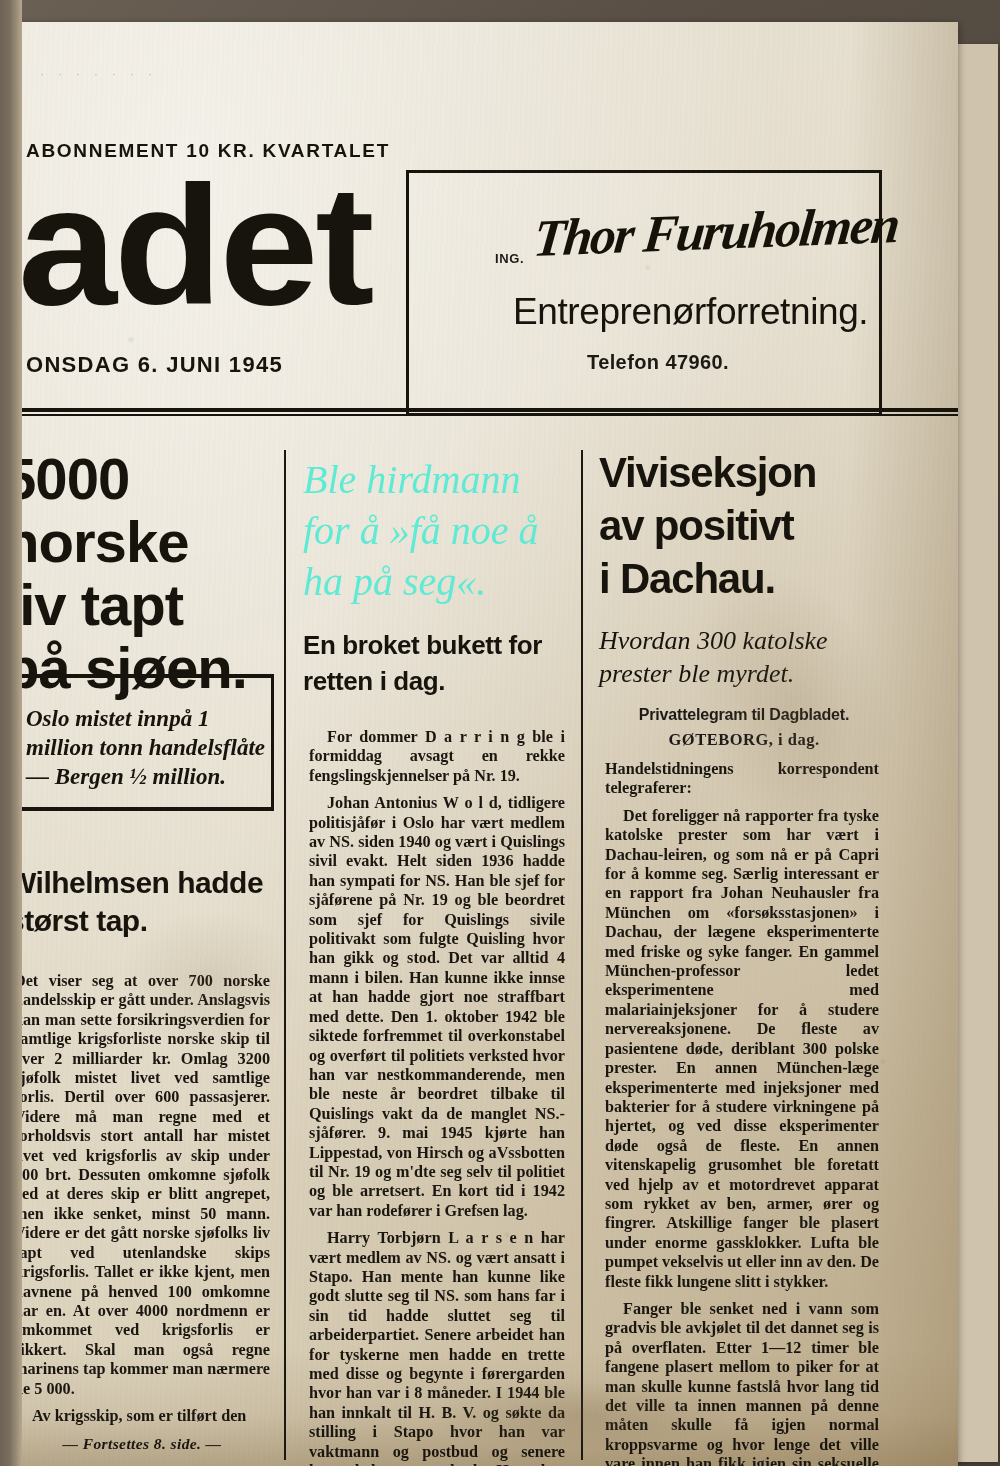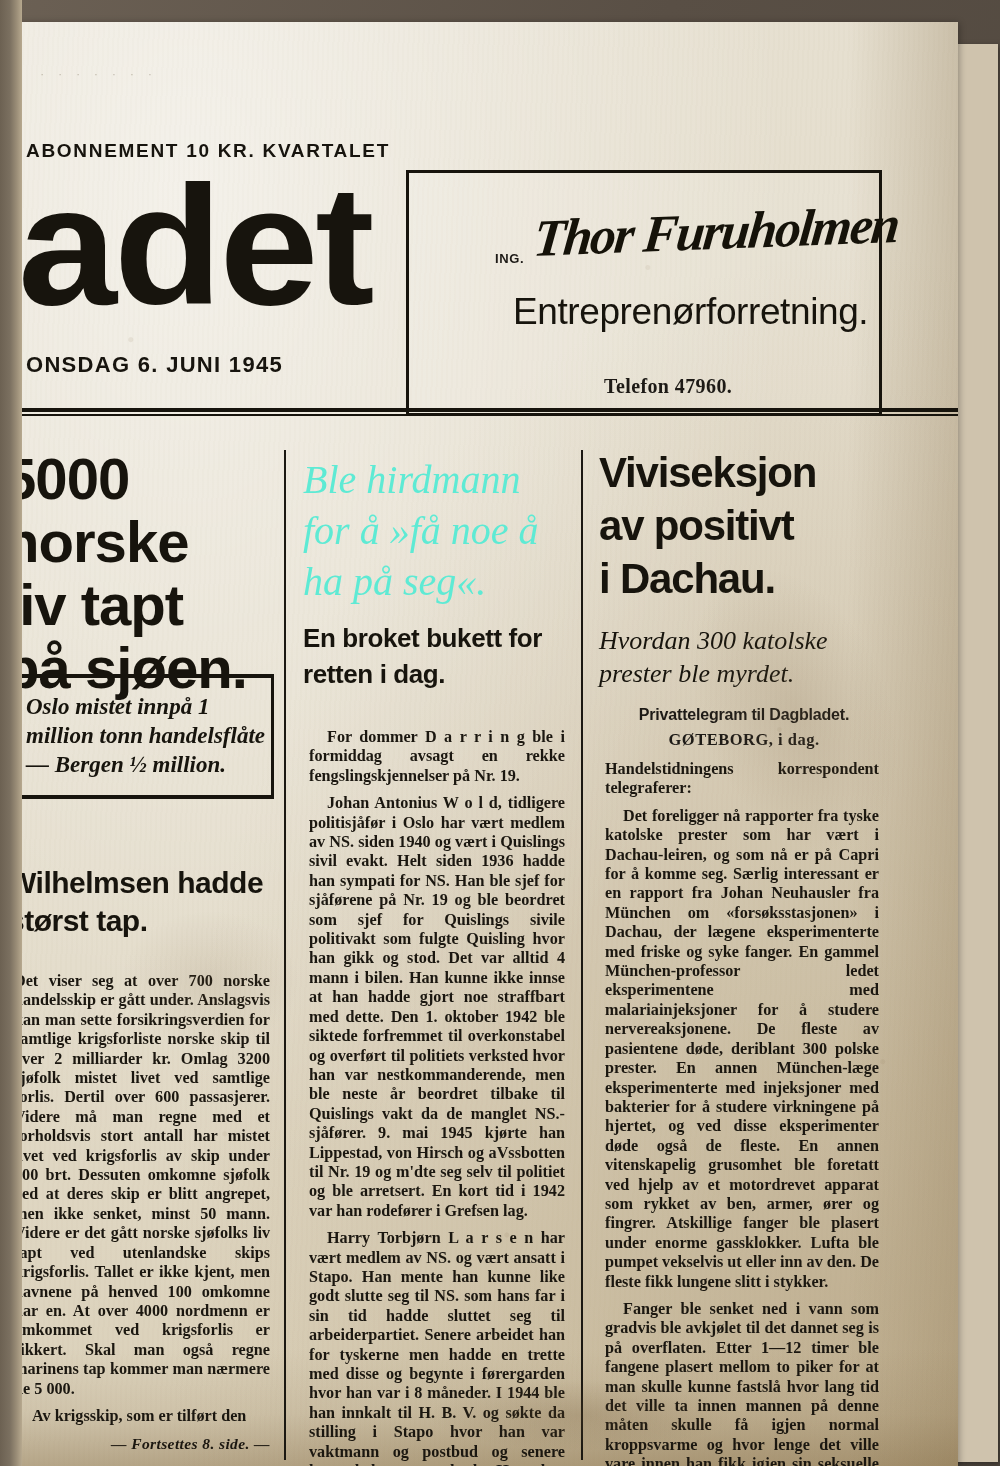--- a/index.html
+++ b/index.html
@@ -182,27 +182,26 @@
     left: 104px;
     top: 118px;
     font-family: "Liberation Sans", sans-serif;
     font-weight: 400;
     font-size: 37px;
     letter-spacing: -.4px;
     color: #17140d;
   }
   .ad-phone {
     position: absolute;
-    left: 195px;
+    left: 178px;
     top: 178px;
-    font-family: Liberation Serif, serif;
+    font-family: Liberation Sans, sans-serif;
     font-weight: 700;
     font-size: 20px;
     letter-spacing: .4px;
-    margin-top: 24px;
   }
 
   
   .rule-double {
     position: absolute;
     left: 0;
     top: 386px;
     width: 940px;
     height: 8px;
   }
@@ -277,20 +276,21 @@
     padding: 14px 6px 16px 8px;
     box-sizing: border-box;
   }
   .l-kicker {
     font-family: "Liberation Serif", serif;
     font-style: italic;
     font-weight: 600;
     font-size: 23px;
     line-height: 29px;
     color: #17140d;
+    margin-top: 12px;
   }
   .l-sub {
     position: absolute;
     left: -10px;
     top: 440px;
     width: 280px;
     font-size: 30px;
     line-height: 38px;
     letter-spacing: -.5px;
   }
@@ -306,21 +306,21 @@
     position: absolute;
     left: 8px;
     top: 30px;
     width: 272px;
     font-size: 40px;
     line-height: 51px;
   }
   .m-sub {
     position: absolute;
     left: 8px;
-    top: 196px;
+    top: 203px;
     width: 266px;
     font-size: 26px;
     line-height: 36px;
     letter-spacing: -.4px;
   }
   .m-body {
     position: absolute;
     left: 6px;
     top: 296px;
     width: 272px;
@@ -384,21 +384,21 @@
     line-height: 19.4px;
     text-align: justify;
     color: #1b1710;
     hyphens: none;
   }
   .bodytext p { margin: 8px; text-indent: 18px; }
   .bodytext p.noind { text-indent: 0; }
 
   .contd {
     margin-top: 6px;
-    text-align: right;
+    text-align: center;
     font-family: "Liberation Serif", serif;
     font-style: italic;
     font-weight: 700;
     font-size: 15.5px;
     text-indent: 0;
     letter-spacing: .4px;
   }
 
   
   .smudge {

